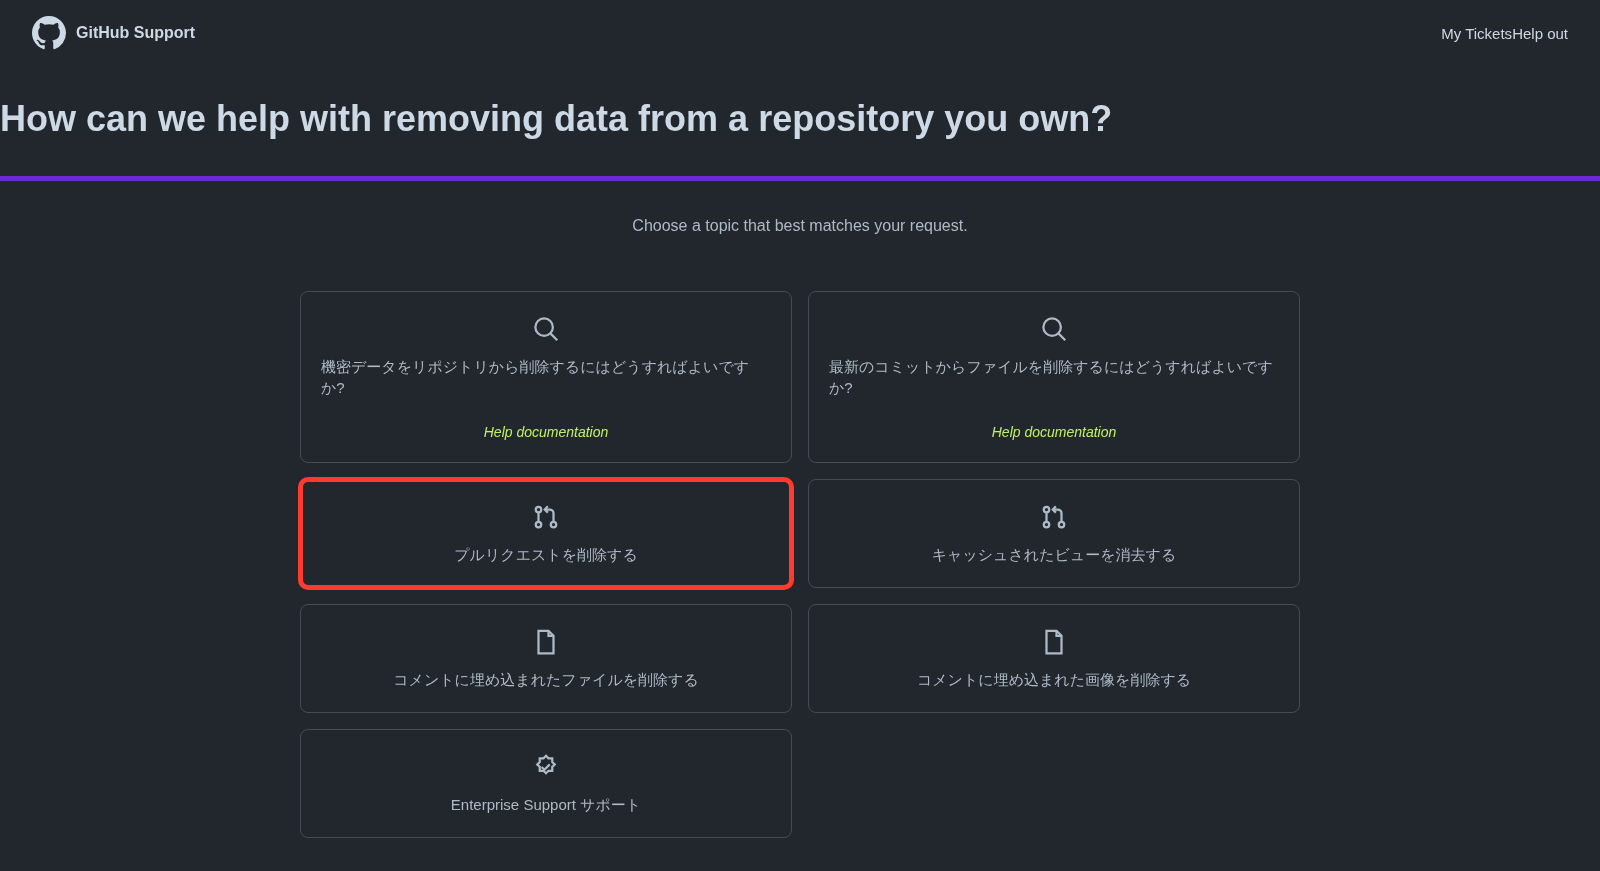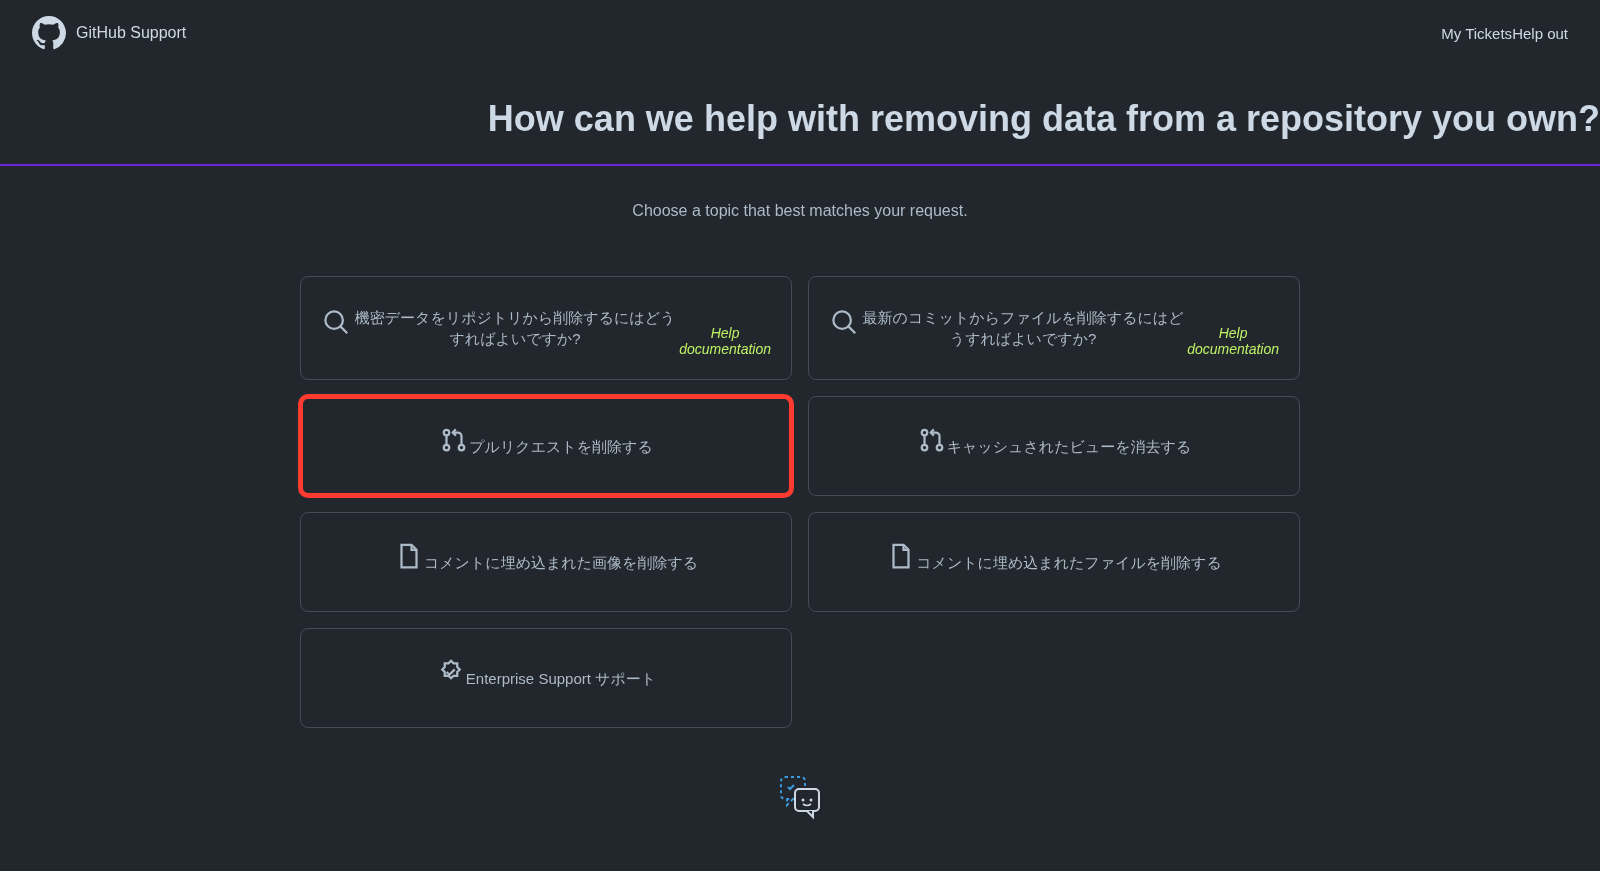--- a/index.html
+++ b/index.html
@@ -19,35 +19,35 @@
   }
   .header-left {
     display: flex;
     align-items: center;
     gap: 10px;
   }
   .logo svg { display: block; fill: #cdd9e5; }
   .brand {
     color: #cdd9e5;
     font-size: 16px;
-    font-weight: 400;
+    font-weight: 700;
   }
   .header-right {
     display: flex;
   }
   .header-link {
     color: #cdd9e5;
     font-size: 15px;
     text-decoration: none;
     cursor: pointer;
   }
   .hero {
-    text-align: right;
-    padding: 32px 0 24px;
-    border-bottom: 2px solid #6d28d9;
+    text-align: left;
+    padding: 32px 0 36px;
+    border-bottom: 5px solid #6d28d9;
   }
   .hero h1 {
     color: #cdd9e5;
     font-size: 36px;
     font-weight: 600;
   }
   .content {
     max-width: 1040px;
     margin: 0 auto;
     padding: 36px 20px 60px;
@@ -60,24 +60,24 @@
   }
   .grid {
     display: grid;
     grid-template-columns: 1fr 1fr;
     gap: 16px;
   }
   .card {
     border: 1px solid #444c56;
     border-radius: 8px;
     padding: 22px 20px;
-    text-align: center;
+    text-align: left;
     cursor: pointer;
     display: flex;
-    flex-direction: row;
+    flex-direction: column;
     align-items: center;
     justify-content: center;
     min-height: 100px;
   }
   .card.highlighted {
     outline: 5px solid #ff3b30;
     outline-offset: -3px;
   }
   .card-icon {
     color: #adbac7;
@@ -189,31 +189,31 @@
       <div class="card-title">キャッシュされたビューを消去する</div>
     </div>
 
     <div class="card">
       <div class="card-icon">
         <svg viewBox="0 0 24 24">
             <path d="M6 3 h8 l4 4 v14 H6 Z"></path>
             <path d="M14 3 v4 h4"></path>
           </svg>
       </div>
-      <div class="card-title">コメントに埋め込まれた画像を削除する</div>
+      <div class="card-title">コメントに埋め込まれたファイルを削除する</div>
     </div>
 
     <div class="card">
       <div class="card-icon">
         <svg viewBox="0 0 24 24">
             <path d="M6 3 h8 l4 4 v14 H6 Z"></path>
             <path d="M14 3 v4 h4"></path>
           </svg>
       </div>
-      <div class="card-title">コメントに埋め込まれたファイルを削除する</div>
+      <div class="card-title">コメントに埋め込まれた画像を削除する</div>
     </div>
 
 
     <div class="card">
       <div class="card-icon">
         <svg viewBox="0 0 24 24">
             <path d="M12 3 l2 2 h3 v3 l2 2 -2 2 v3 h-3 l-2 2 -2 -2 h-3 v-3 l-2 -2 2 -2 v-3 h3 Z"></path>
             <path d="M8.5 12 l2.2 2.2 4.3 -4.3"></path>
           </svg>
       </div>

